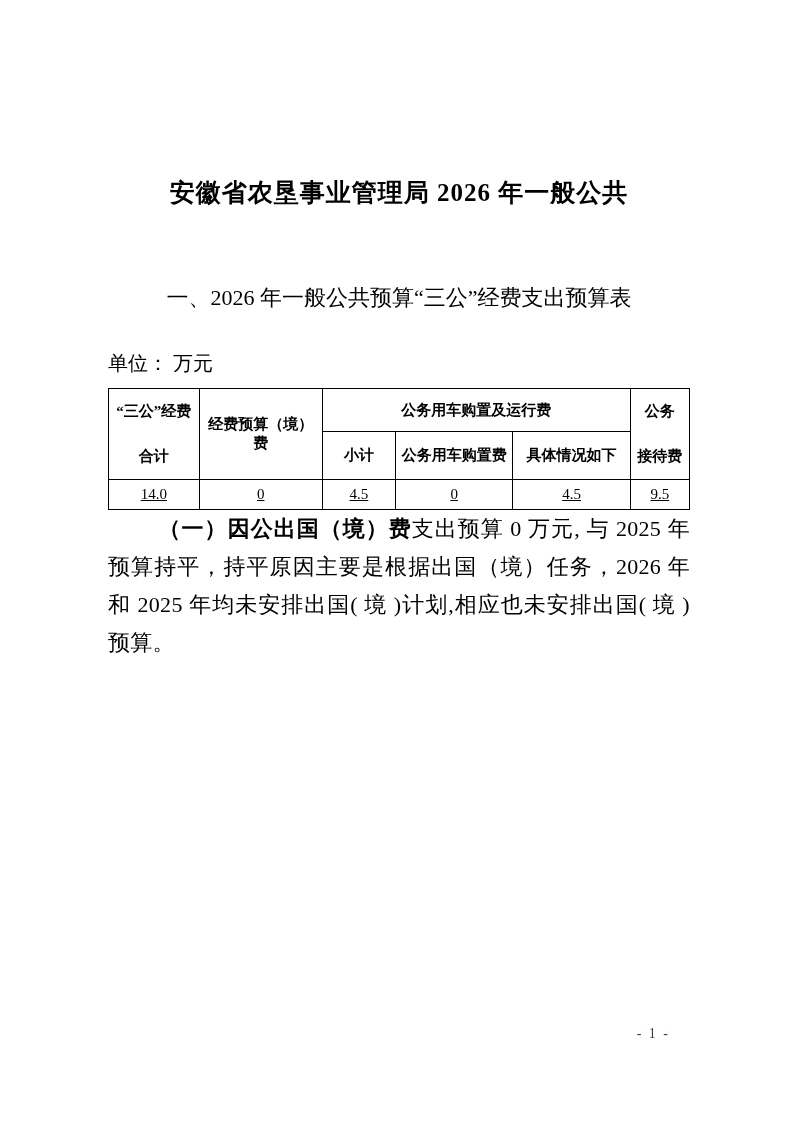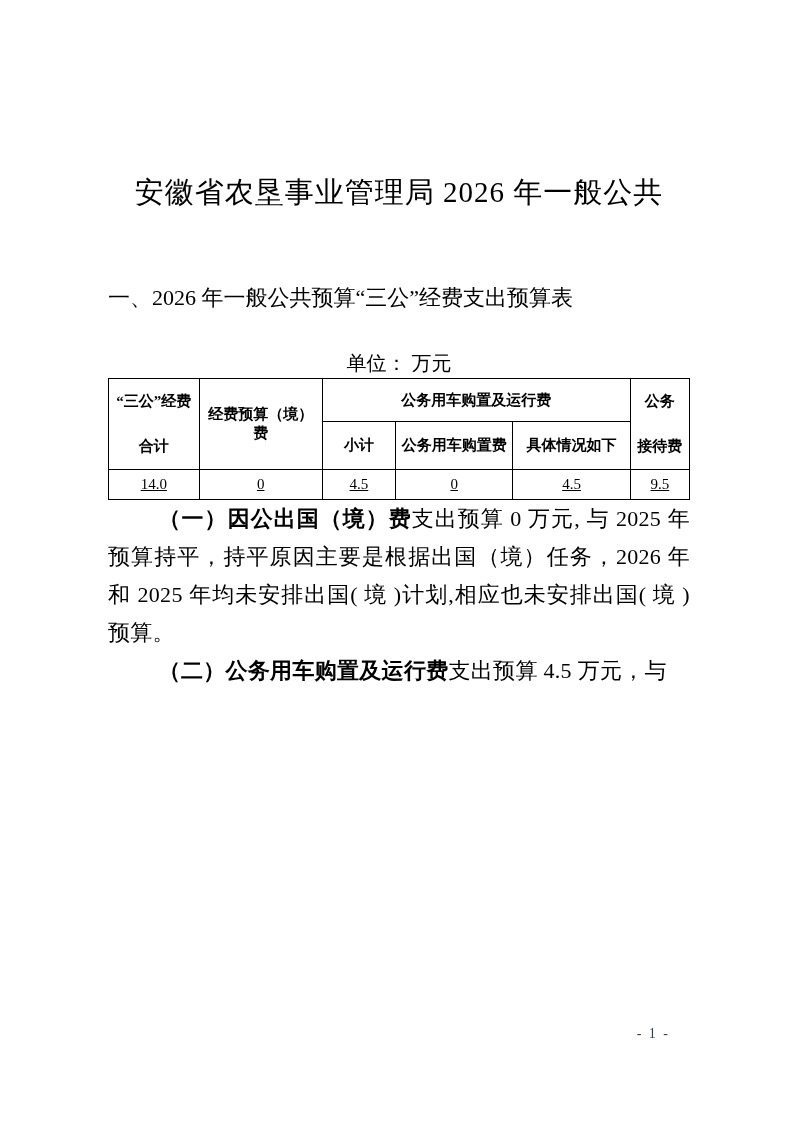--- a/index.html
+++ b/index.html
@@ -10,42 +10,43 @@
     margin:0 auto;
     background:#ffffff;
     color:#000000;
     font-family:"Liberation Serif","DejaVu Serif",serif;
     overflow:hidden;
   }
   .content { padding:170px 104px 0 108px; }
 
   .doc-title {
     text-align:center;
-    font-size:29px;
-    font-weight:normal;
+    font-size:25px;
+    font-weight:bold;
     line-height:45px;
     letter-spacing:1px;
   }
 
   .section-heading-1 {
     margin-top:63px;
-    text-align:left;
+    text-align:center;
     font-size:22px;
     line-height:40px;
   }
 
   .unit-label {
     margin-top:30px;
-    text-align:center;
+    text-align:left;
     font-size:20px;
     line-height:30px;
   }
 
   table.budget {
     width:100%;
+    margin-top:10px;
     border-collapse:collapse;
     table-layout:fixed;
   }
   table.budget td {
     border:1px solid #000000;
     text-align:center;
     vertical-align:middle;
     font-size:15px;
     padding:0 2px;
   }
@@ -133,20 +134,17 @@
         </tr>
       </tbody>
     </table>
 
 
 
     <div class="para">
       <span class="lead">（一）因公出国（境）费</span><span>支出预算 0 万元, 与 2025 年预算持平，持平原因主要是根据出国（境）任务，2026 年和 2025 年均未安排出国( 境 )计划,相应也未安排出国( 境 )预算。</span>
     </div>
 
-    <div class="para">
-      <span class="lead">（二）公务用车购置及运行费</span><span>支出预算 4.5 万元，与</span>
-    </div>
 
   </div>
 
   <div class="page-number">- 1 -</div>
 </div>
 
 </body></html>

